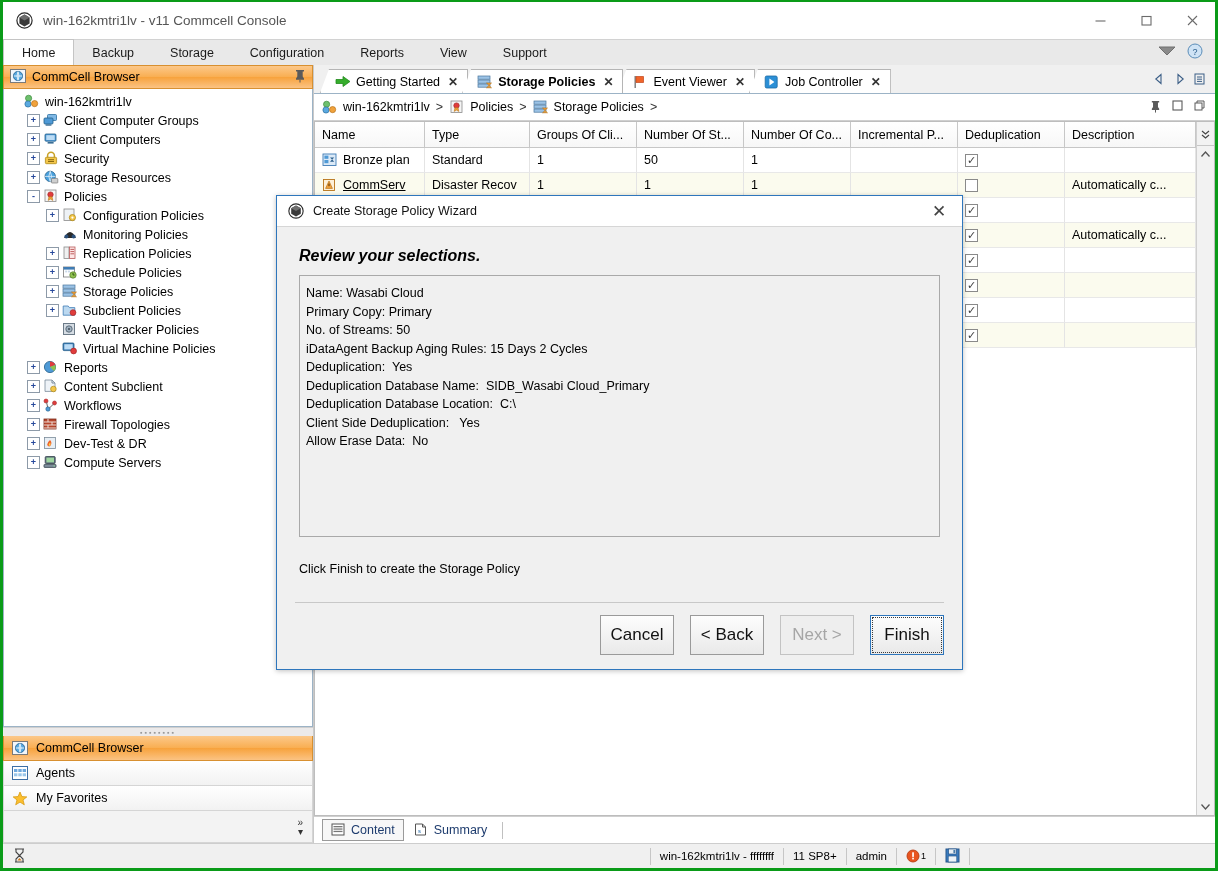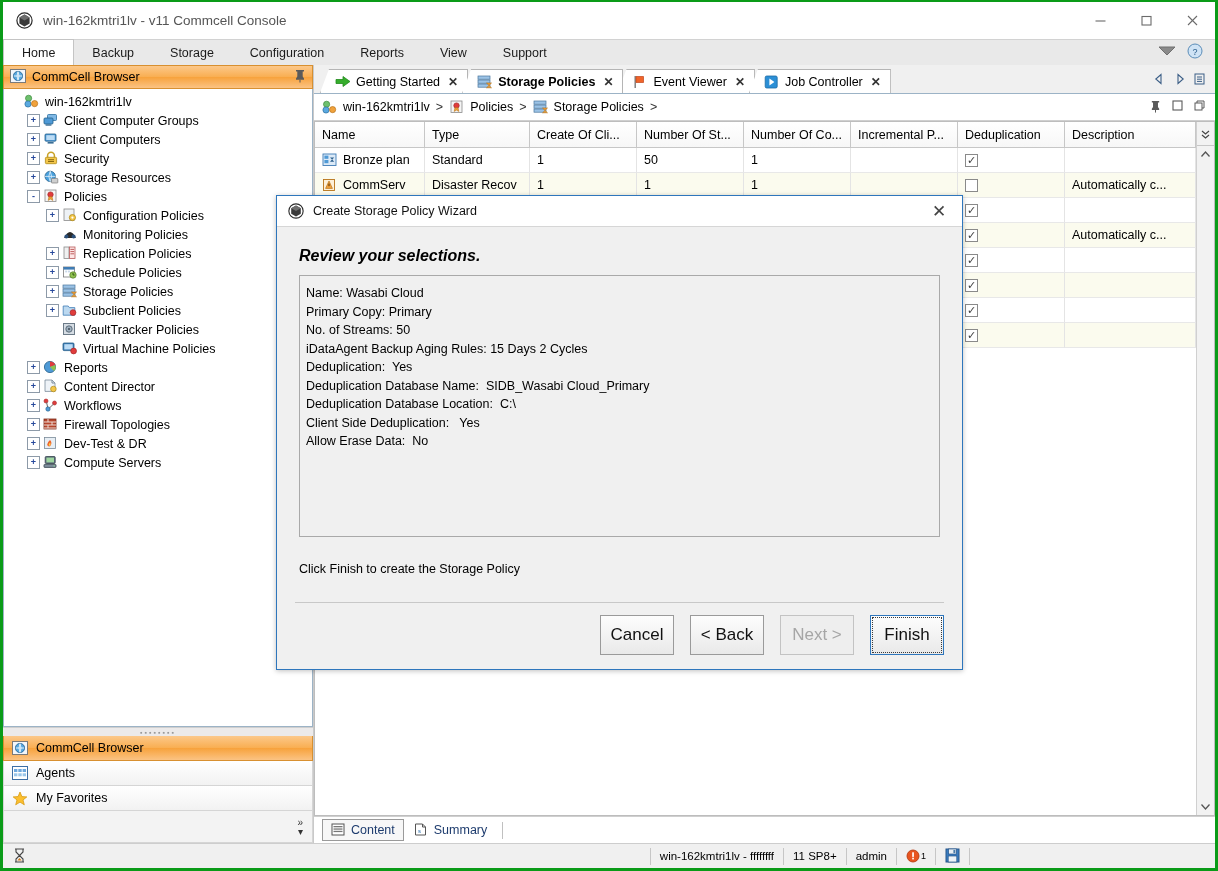--- a/index.html
+++ b/index.html
@@ -529,21 +529,21 @@
               </svg></span>
             <span class="tlabel">Reports</span>
           </div>
           <div class="tnode" style="padding-left: 23px;">
             <span class="expander">+</span>
             <span class="ticon"><svg width="16" height="14" viewBox="0 0 16 14">
                 <path d="M2 1 h7 l3 3 v8.4 H2z" fill="#eef3f8" stroke="#7a8a99" stroke-width=".8"></path>
                 <path d="M9 1 v3 h3" fill="none" stroke="#7a8a99"></path>
                 <circle cx="10.4" cy="10" r="2.8" fill="#f3c64a" stroke="#b08a16" stroke-width=".7"></circle>
               </svg></span>
-            <span class="tlabel">Content Director</span>
+            <span class="tlabel">Content Subclient</span>
           </div>
           <div class="tnode" style="padding-left: 23px;">
             <span class="expander">+</span>
             <span class="ticon"><svg width="16" height="14" viewBox="0 0 16 14">
                 <circle cx="3" cy="3" r="2" fill="#e03c3c" stroke="#a82626" stroke-width=".6"></circle>
                 <circle cx="11.5" cy="5" r="2" fill="#e03c3c" stroke="#a82626" stroke-width=".6"></circle>
                 <circle cx="5" cy="11" r="2.2" fill="#4f9ad6" stroke="#24608c" stroke-width=".6"></circle>
                 <line x1="3.6" y1="4.4" x2="4.6" y2="9" stroke="#666"></line>
                 <line x1="6.4" y1="10" x2="10.4" y2="6.2" stroke="#666"></line>
               </svg></span>
@@ -739,21 +739,21 @@
               </svg>
           </span>
         </span>
       </div>
 
       <div class="gridwrap">
         <div class="grid">
           <div class="ghead" id="grid-head">
               <div class="gh" style="width: 110px; flex: 0 0 110px;">Name</div>
               <div class="gh" style="width: 105px; flex: 0 0 105px;">Type</div>
-              <div class="gh" style="width: 107px; flex: 0 0 107px;">Create Of Cli...</div>
+              <div class="gh" style="width: 107px; flex: 0 0 107px;">Groups Of Cli...</div>
               <div class="gh" style="width: 107px; flex: 0 0 107px;">Number Of St...</div>
               <div class="gh" style="width: 107px; flex: 0 0 107px;">Number Of Co...</div>
               <div class="gh" style="width: 107px; flex: 0 0 107px;">Incremental P...</div>
               <div class="gh" style="width: 107px; flex: 0 0 107px;">Deduplication</div>
               <div class="gh" style="width: 120px; flex: 1 1 auto;">Description</div>
             </div>
           <div id="grid-rows" style="flex:1 1 auto; overflow:hidden; background:#fff;">
               <div class="grow">
                 <div class="gc" style="flex: 0 0 110px;">
                   <span class="rowicon"><svg width="16" height="14" viewBox="0 0 16 14">
@@ -780,21 +780,21 @@
                   <span></span>
                 </div>
                 <div class="gc" style="flex: 0 0 107px;">
                   <span class="cbx">✓</span>
                 </div>
                 <div class="gc" style="flex: 1 1 auto;">
                   <span></span>
                 </div>
               </div>
               <div class="grow alt">
-                <div class="gc" style="flex: 0 0 110px;">
+                <div class="gc" style="flex: 0 0 110px; text-decoration: underline;">
                   <span class="rowicon"><svg width="16" height="14" viewBox="0 0 16 14">
                       <rect x="1.5" y="1.5" width="11" height="11" fill="#fdf0d8" stroke="#b87318" stroke-width=".9"></rect>
                       <path d="M7 3 L10.4 10.4 H3.6 Z" fill="#f0a23c" stroke="#b87318" stroke-width=".7"></path>
                       <rect x="6.4" y="5.6" width="1.2" height="2.6" fill="#6b3d07"></rect>
                     </svg></span>
                   <span>CommServ</span>
                 </div>
                 <div class="gc" style="flex: 0 0 105px;">
                   <span>Disaster Recov</span>
                 </div>

